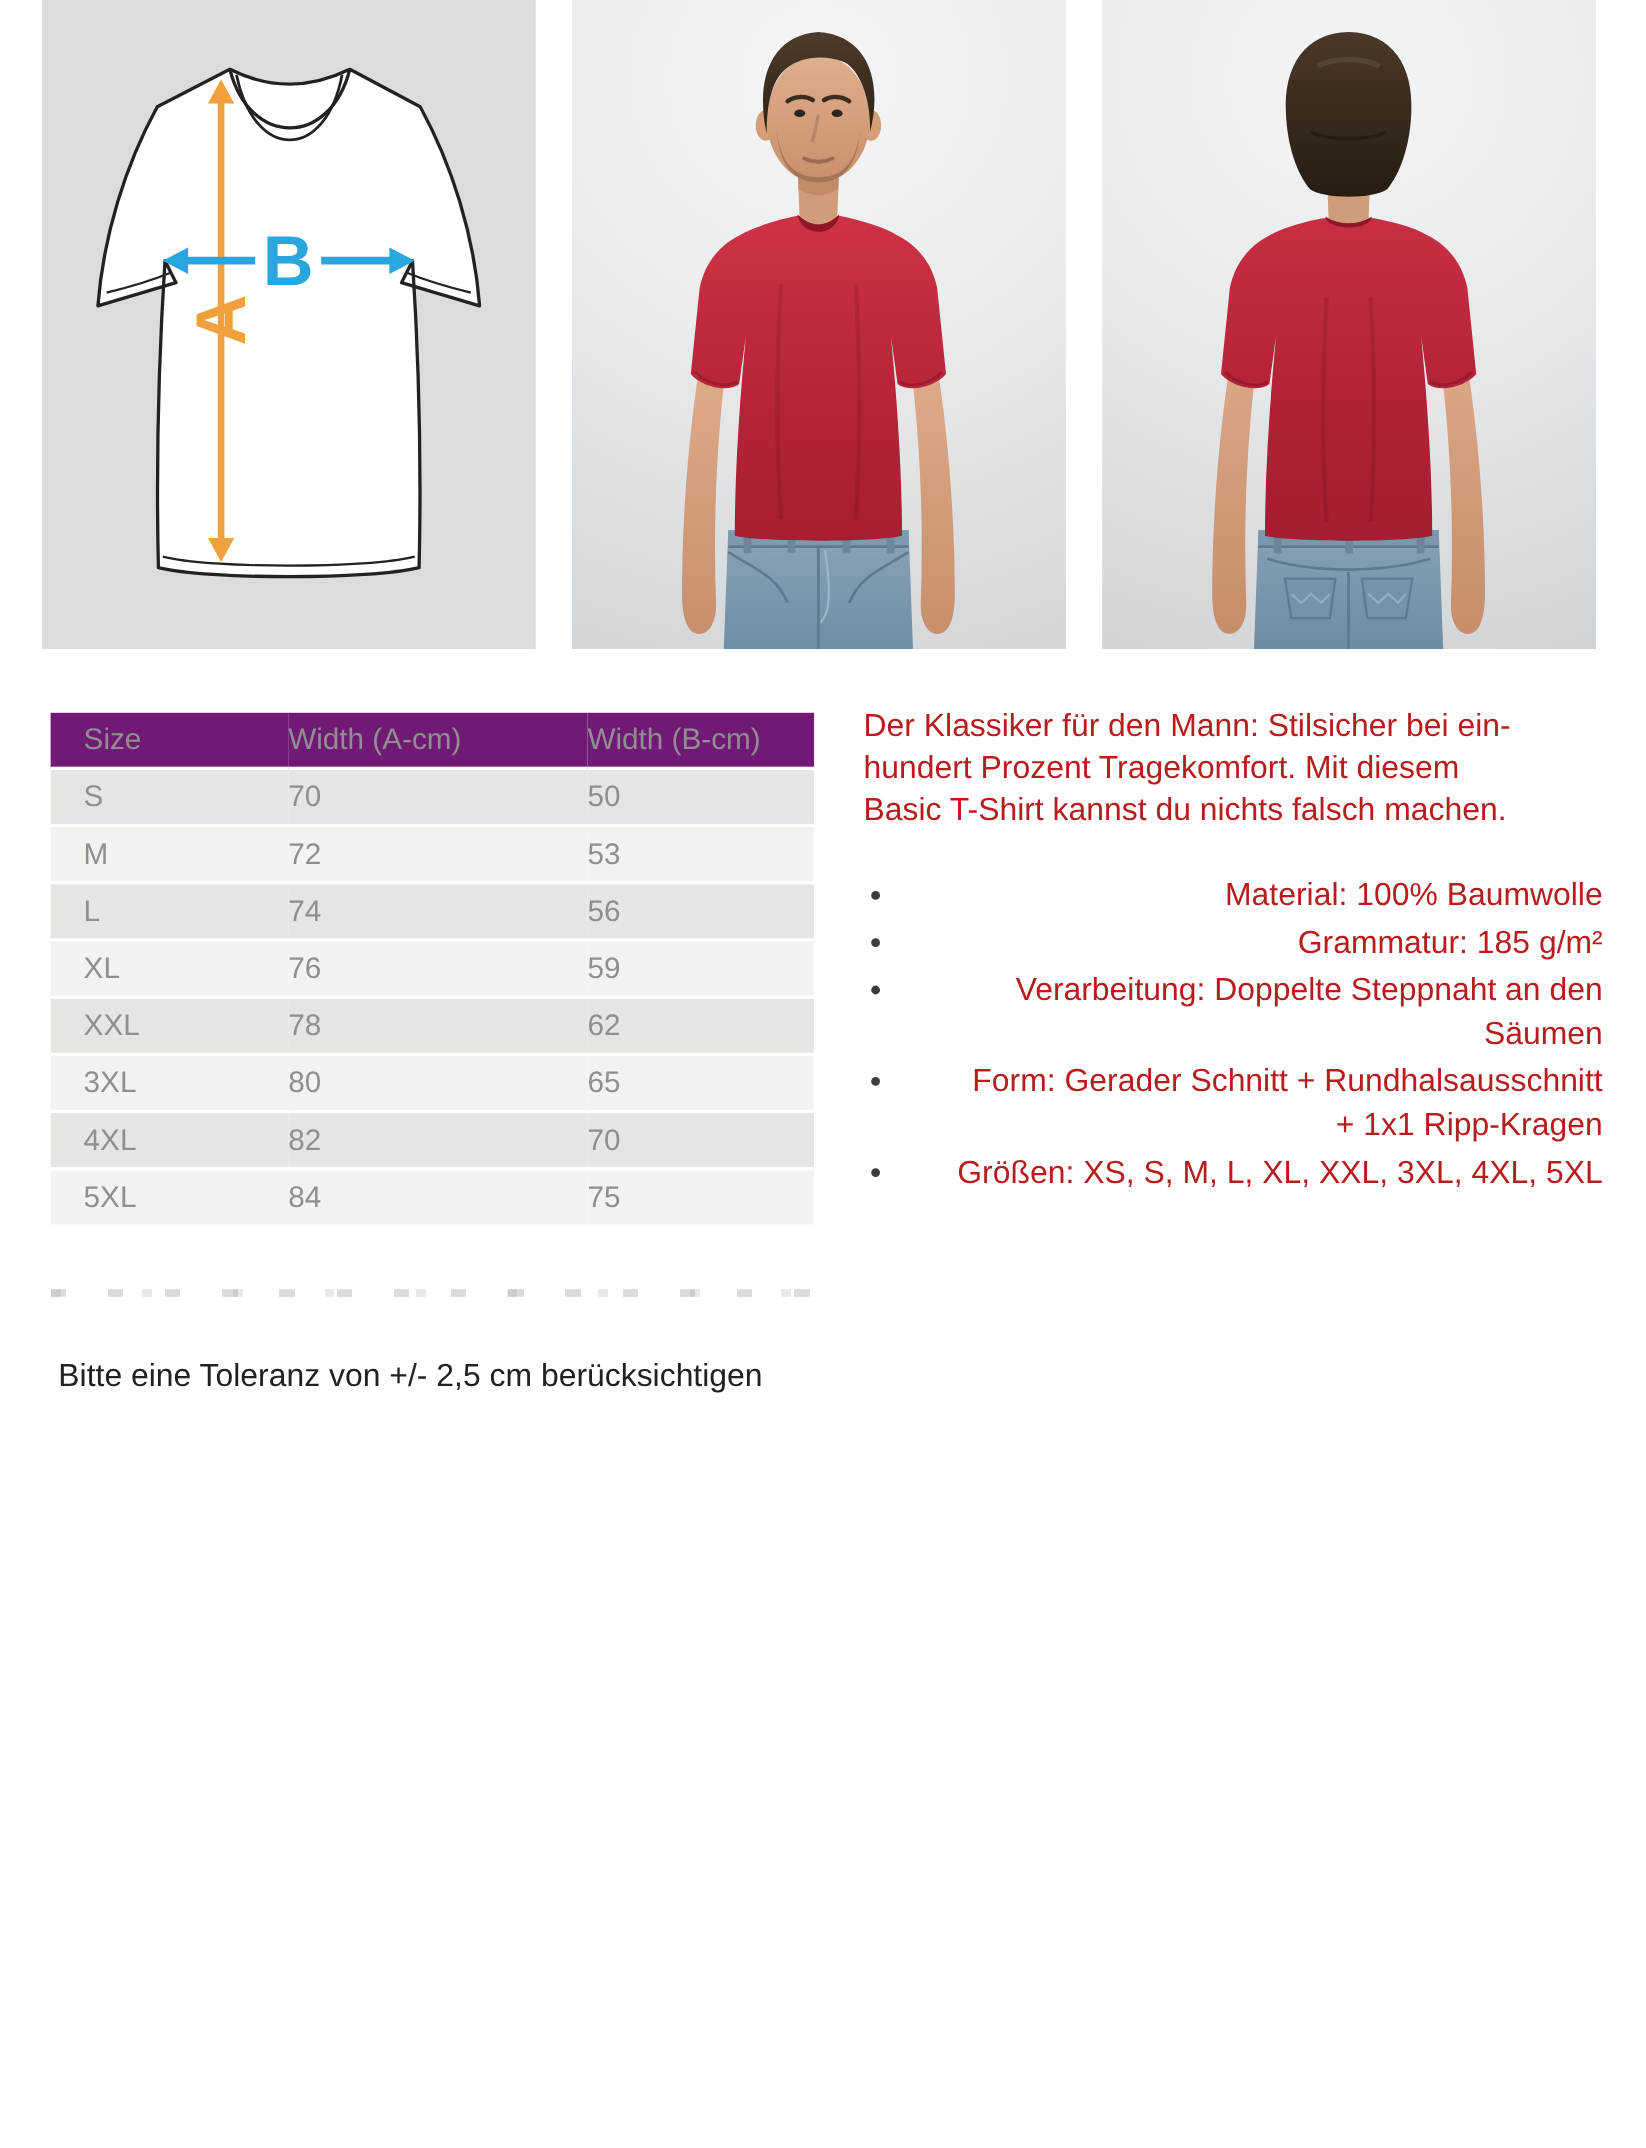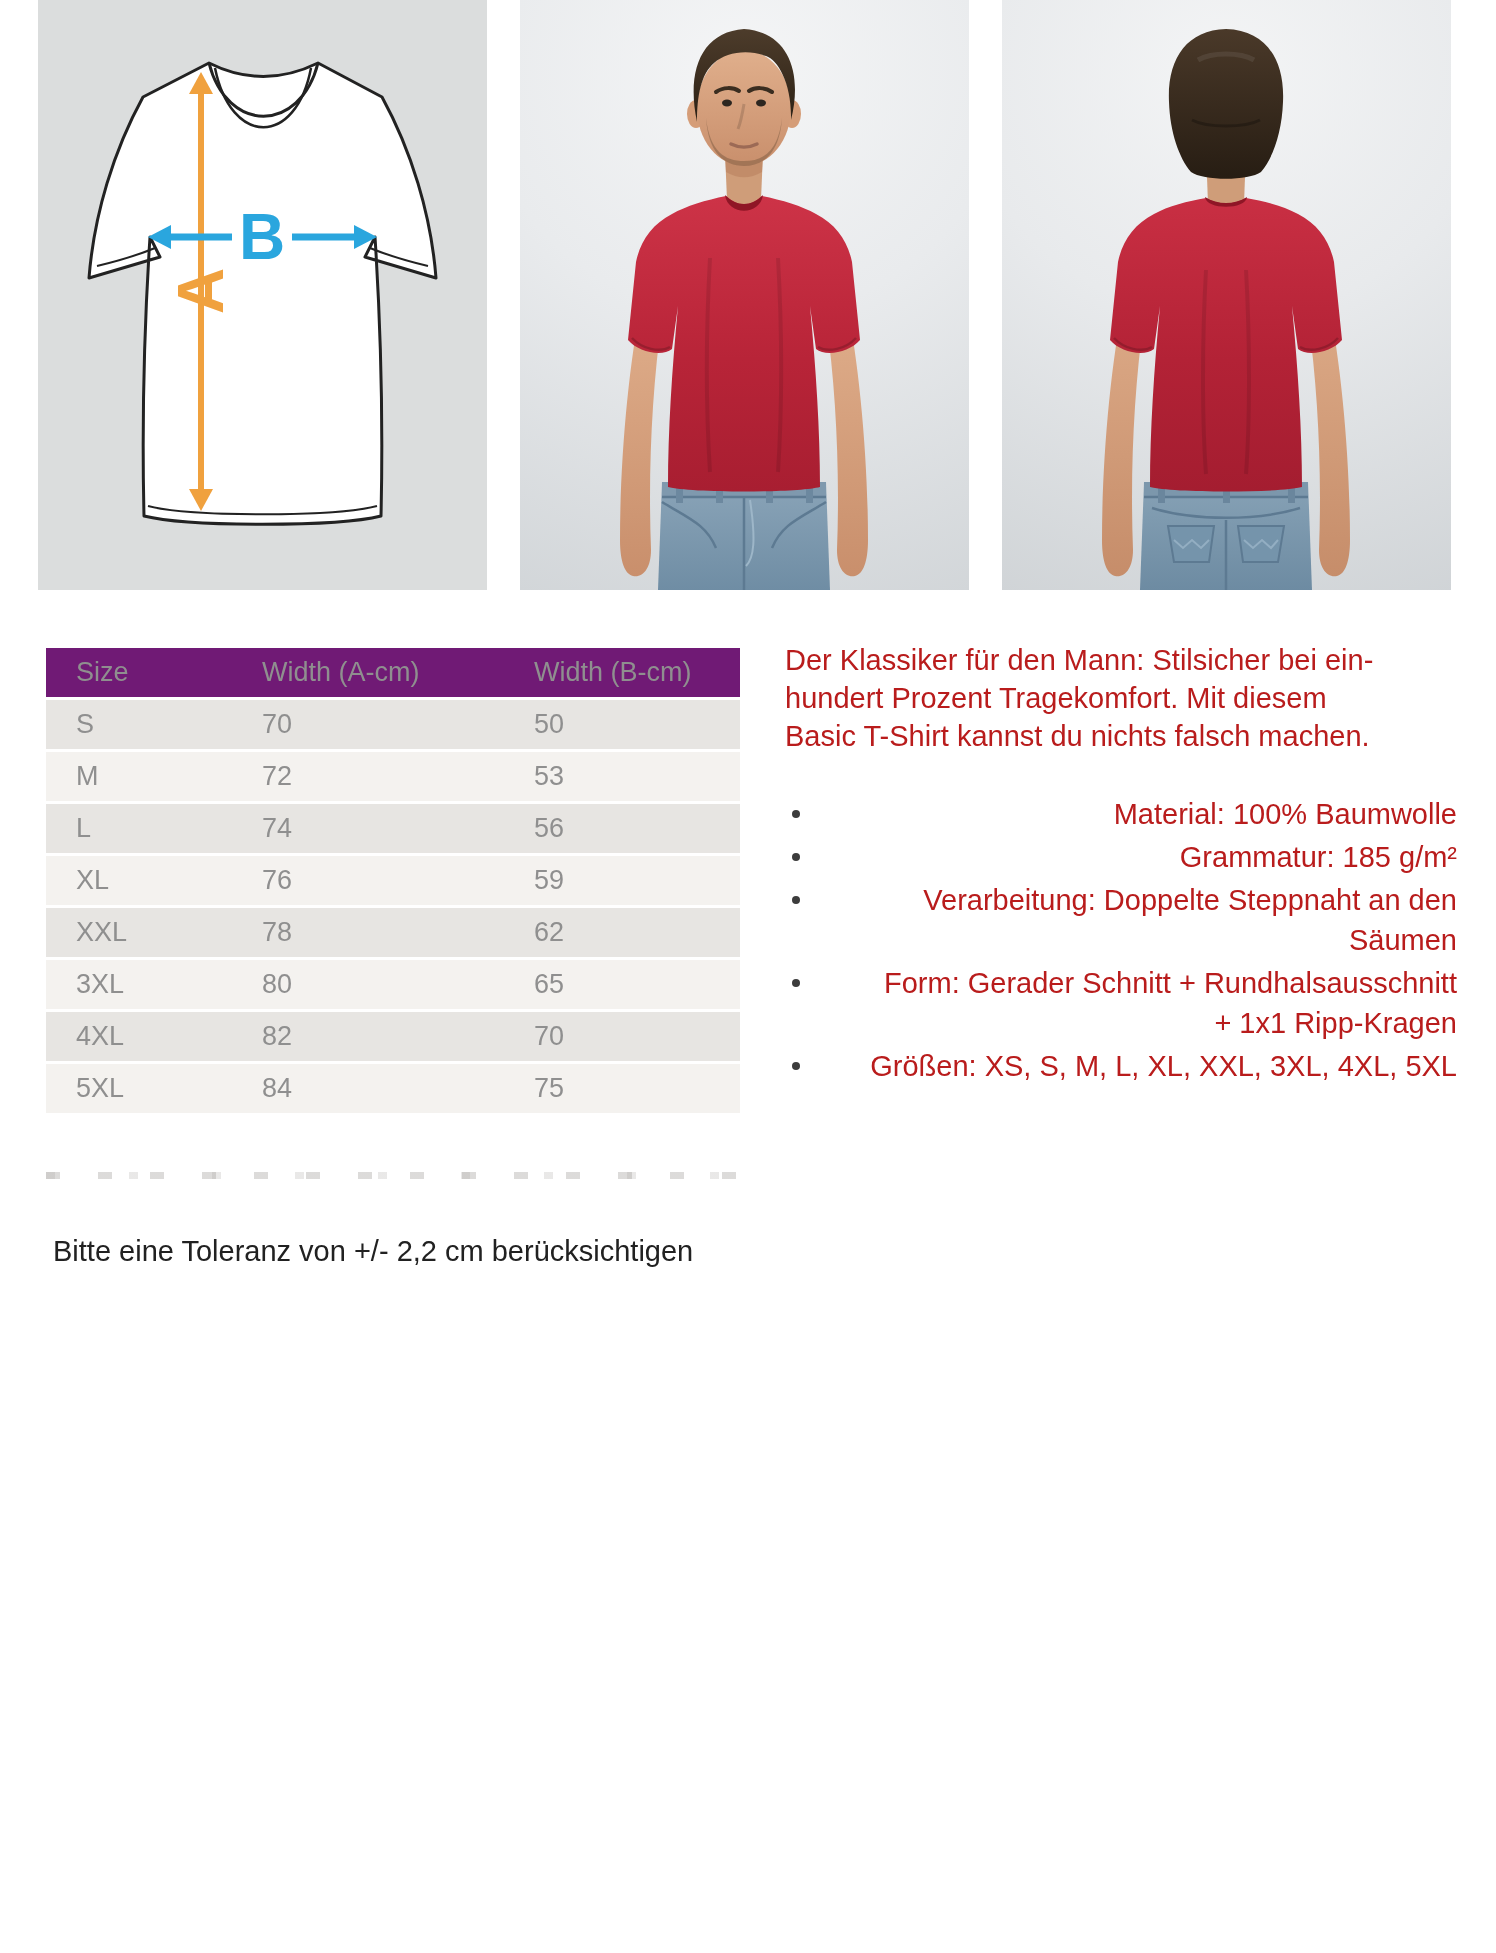--- a/index.html
+++ b/index.html
@@ -292,16 +292,16 @@
         <li>Grammatur: 185 g/m²</li>
         <li>Verarbeitung: Doppelte Steppnaht an den
 Säumen</li>
         <li>Form: Gerader Schnitt + Rundhalsausschnitt
 + 1x1 Ripp-Kragen</li>
         <li>Größen: XS, S, M, L, XL, XXL, 3XL, 4XL, 5XL</li>
       </ul>
   </div>
 
   <div class="note">
-    <p>Bitte eine Toleranz von +/- 2,2 cm berücksichtigen</p>
+    <p>Bitte eine Toleranz von +/- 2,5 cm berücksichtigen</p>
   </div>
 
 </div>
 
 </body></html>

